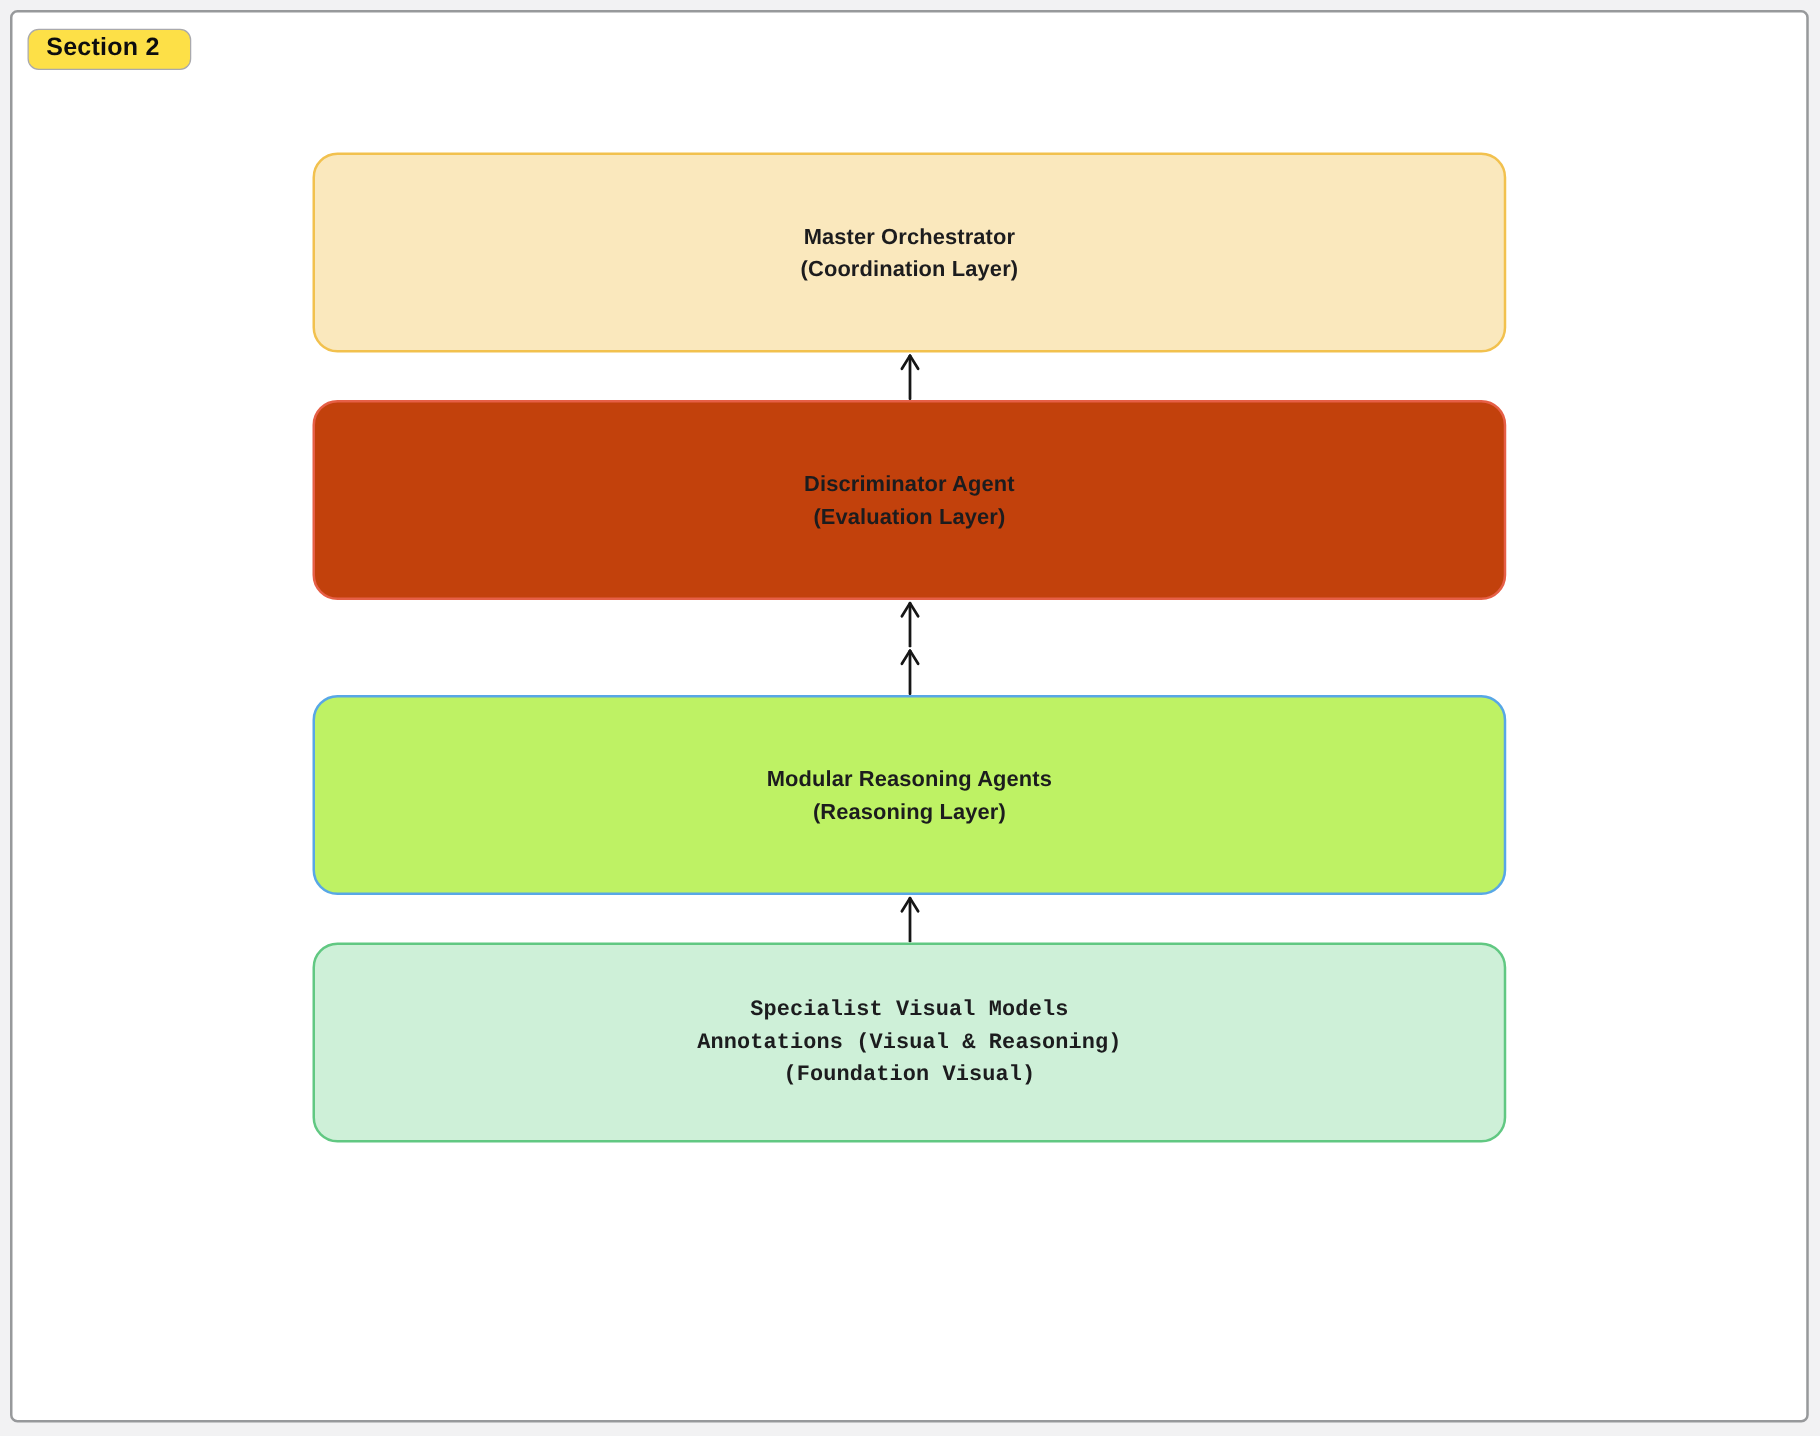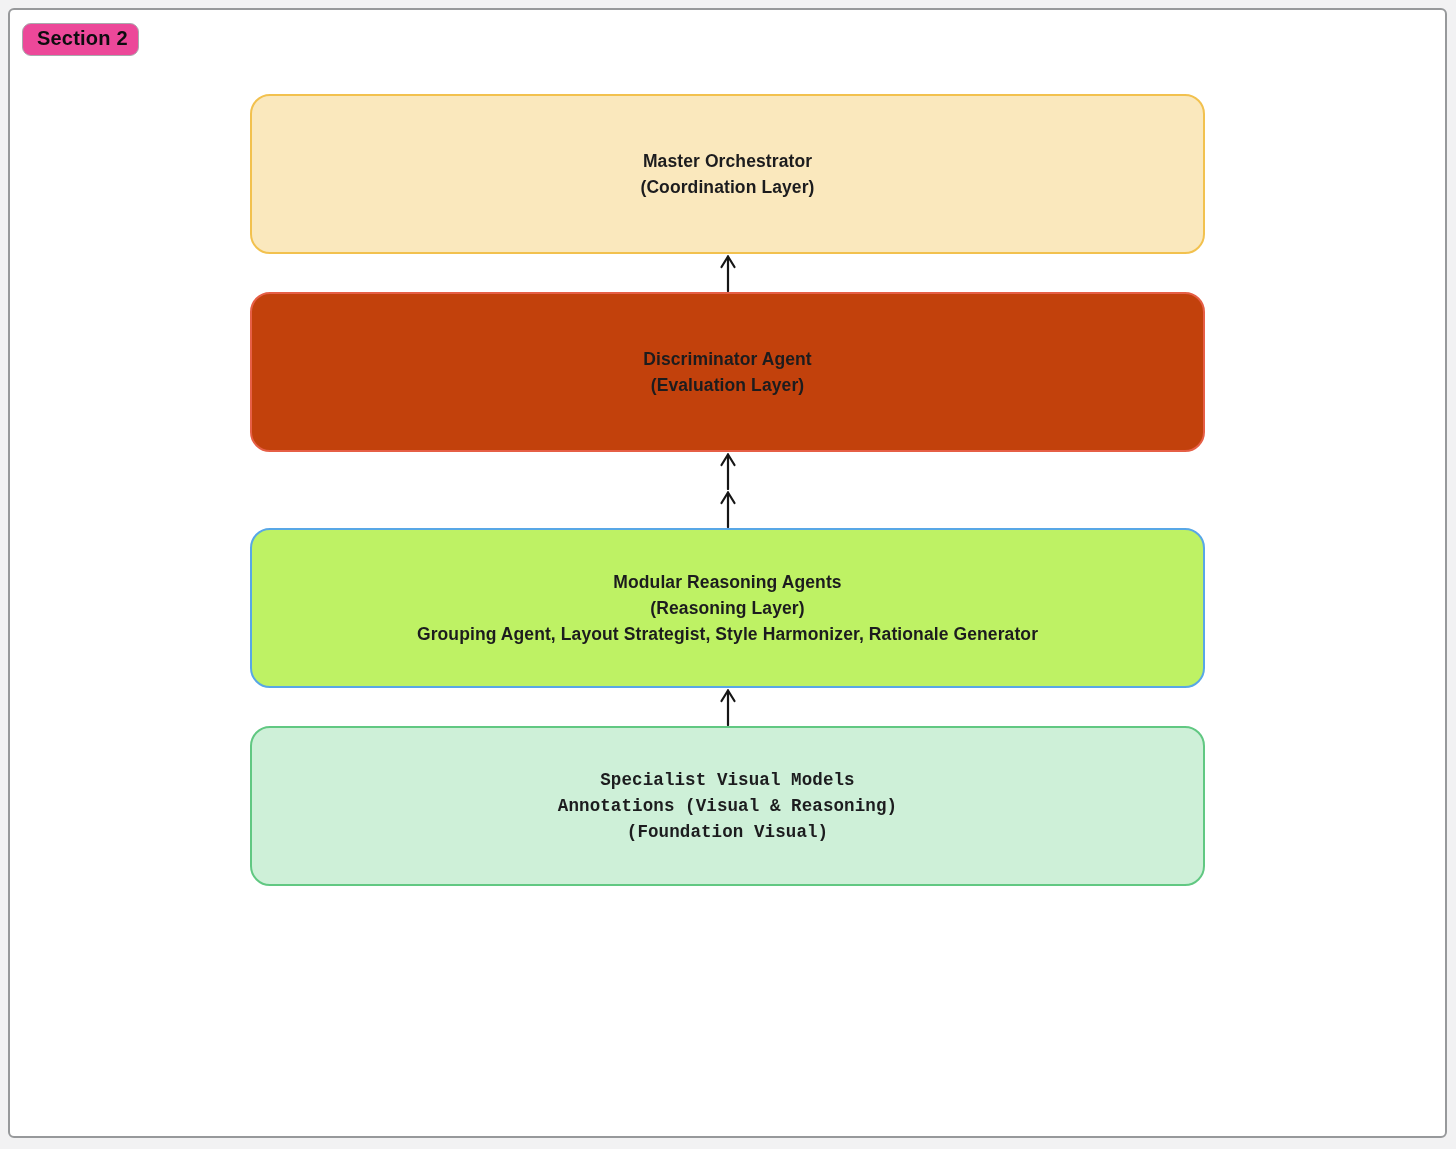--- a/index.html
+++ b/index.html
@@ -14,32 +14,32 @@
     left: 8px; top: 8px;
     width: 1439px; height: 1130px;
     background: #ffffff;
     border: 2px solid #97999b;
     border-radius: 6px;
   }
   .section-badge {
     position: absolute;
     left: 12px; top: 13px;
     display: inline-block;
-    padding: 3px 10px 5px 14px;
-    background: #ec4899;
+    padding: 3px 24px 5px 14px;
+    background: #fde047;
     border: 1px solid #a9a9ad;
     border-radius: 9px;
     font-size: 20px;
     font-weight: 700;
     color: #0d0d0f;
     letter-spacing: 0.2px;
   }
   .diagram {
     width: 955px;
-    margin: 84px auto 0 auto;
+    margin: 112px auto 0 auto;
     display: flex;
     flex-direction: column;
     align-items: stretch;
   }
   .layer-box {
     height: 160px;
     border-radius: 20px;
     border: 2px solid transparent;
     display: flex;
     flex-direction: column;
@@ -102,21 +102,20 @@
       <svg width="22" height="38" viewBox="0 0 22 38" fill="none" stroke="currentColor" stroke-width="2.2" stroke-linecap="round">
         <line x1="11" y1="37" x2="11" y2="3"></line>
         <line x1="11" y1="2.5" x2="4.5" y2="13"></line>
         <line x1="11" y1="2.5" x2="17.5" y2="13"></line>
       </svg>
     </div>
 
     <div class="layer-box" style="background: #bef264; border-color: rgb(88, 167, 230);">
       <div class="layer-line">Modular Reasoning Agents</div>
       <div class="layer-line">(Reasoning Layer)</div>
-      <div class="layer-line">Grouping Agent, Layout Strategist, Style Harmonizer, Rationale Generator</div>
     </div>
 
     <div class="arrow" style="color: rgb(22, 22, 22);">
       <svg width="22" height="38" viewBox="0 0 22 38" fill="none" stroke="currentColor" stroke-width="2.2" stroke-linecap="round">
         <line x1="11" y1="37" x2="11" y2="3"></line>
         <line x1="11" y1="2.5" x2="4.5" y2="13"></line>
         <line x1="11" y1="2.5" x2="17.5" y2="13"></line>
       </svg>
     </div>
 

